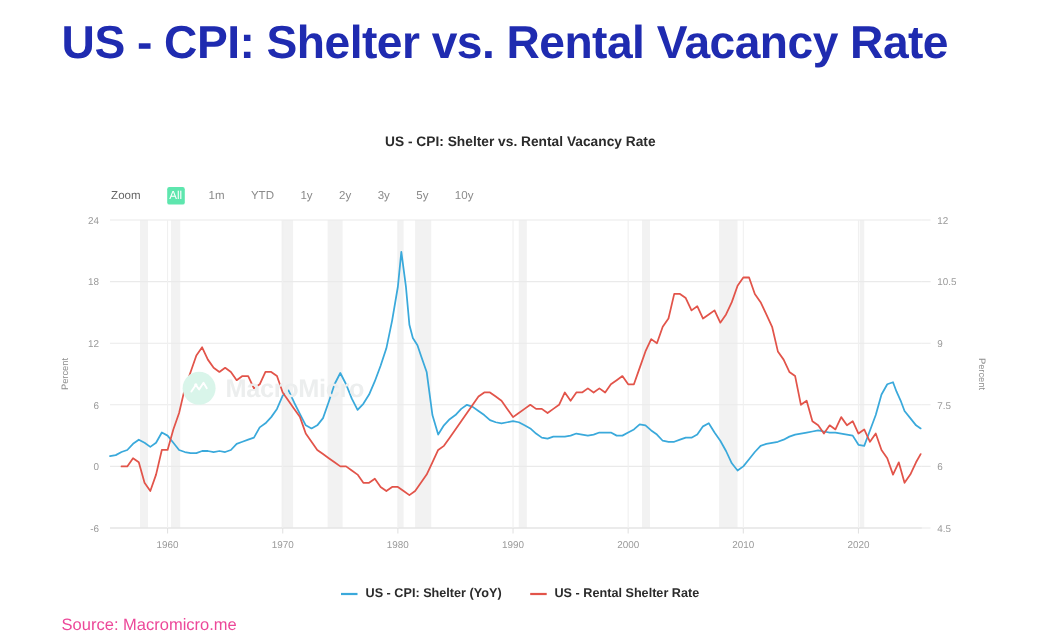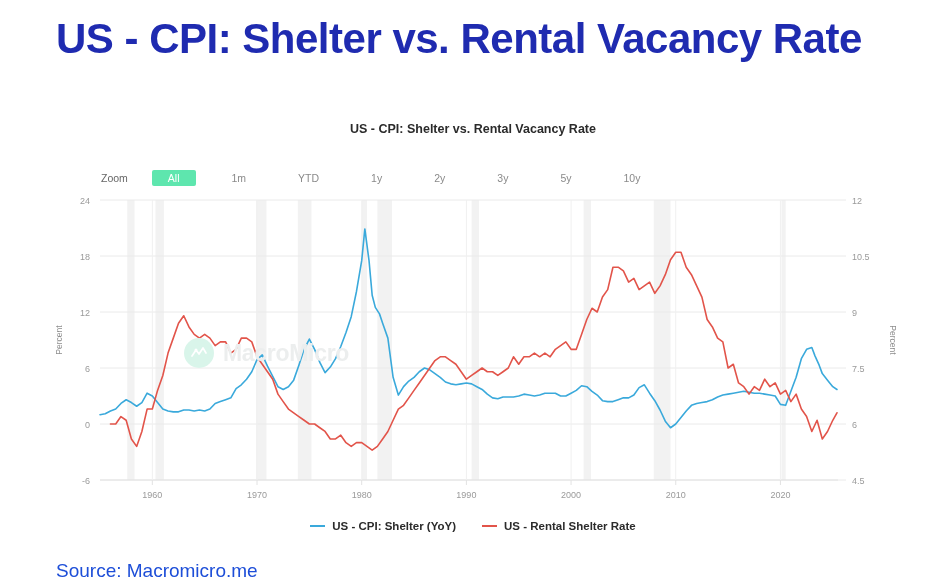--- a/index.html
+++ b/index.html
@@ -60,21 +60,21 @@
     align-items: center;
     gap: 16px;
     font-size: 10.5px;
     color: #777777;
   }
   #range-selector .rs-label {
     margin-right: 8px;
     color: #666;
   }
   #range-selector .rs-btn {
-    padding: 2px 16px;
+    padding: 2px 2px;
     margin-right: 4px;
     color: #8a8a8a;
     border-radius: 2px;
     cursor: pointer;
     white-space: nowrap;
   }
   #range-selector .rs-btn.active {
     background: #5ee6ae;
     color: #ffffff;
     font-weight: normal;
@@ -95,21 +95,21 @@
     fill: #8d8d8d;
   }
   .tick-label {
     font-size: 9px;
     fill: #9a9a9a;
   }
 
   
   #watermark {
     position: absolute;
-    left: 136px;
+    left: 118px;
     top: 218px;
     display: flex;
     align-items: center;
     gap: 9px;
     pointer-events: none;
   }
   #watermark .wm-logo {
     width: 30px; height: 30px;
     border-radius: 50%;
     background: #d9f5ea;
@@ -119,40 +119,40 @@
     font-size: 23px;
     font-weight: bold;
     color: #eceeee;
     letter-spacing: -0.3px;
   }
 
   
   #legend {
     position: absolute;
     left: 0;
-    top: 400px;
+    top: 414px;
     width: 850px;
     display: flex;
     justify-content: center;
     align-items: center;
     gap: 26px;
     font-size: 11.5px;
     font-weight: bold;
     color: #2b2b2b;
   }
   #legend .lg-item { display:flex; align-items:center; gap:7px; cursor:pointer; }
   #legend .lg-dash { display:inline-block; width:15px; height:2px; }
 
   
   #source-note {
     position: absolute;
     left: 56px;
     top: 560px;
-    font-size: 19px;
-    color: #1d4ed8;
+    font-size: 15px;
+    color: #ec4899;
   }
 </style>
 </head>
 <body>
 
 <div id="slide-title" style="color: rgb(31, 43, 176);">US - CPI: Shelter vs. Rental Vacancy Rate</div>
 
 <div id="chart-card">
 
   <div id="chart-title">US - CPI: Shelter vs. Rental Vacancy Rate</div>

